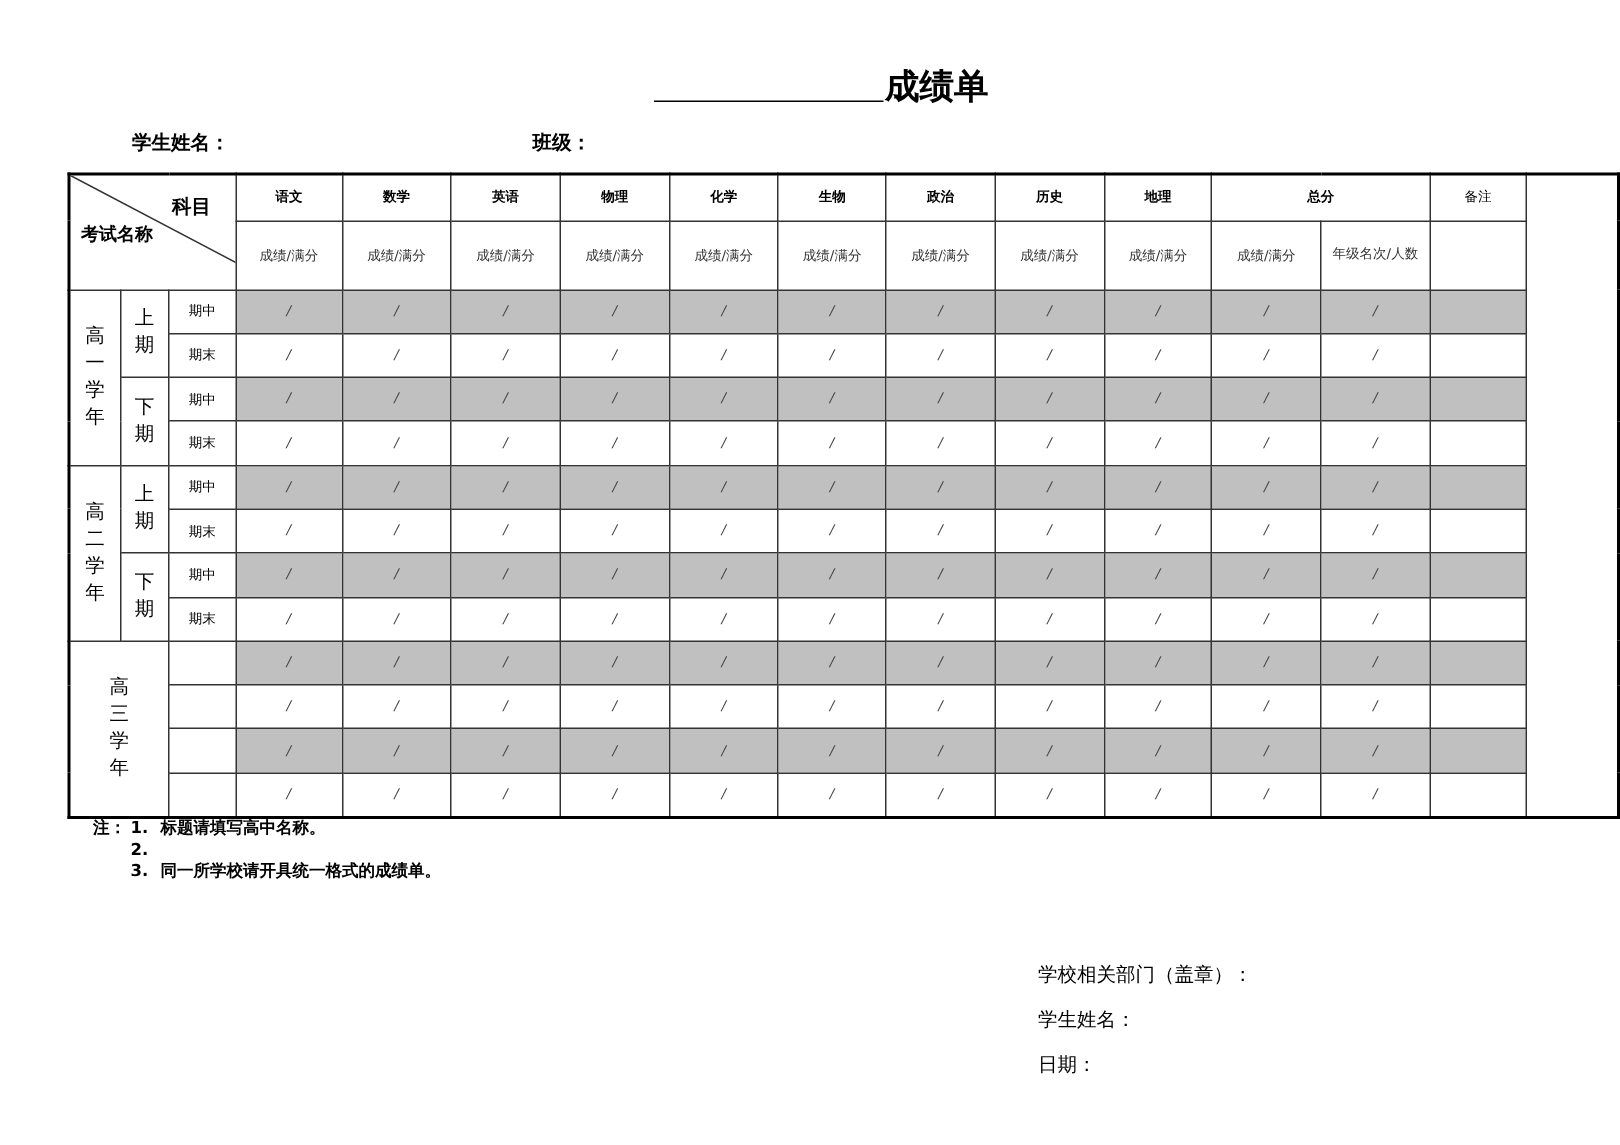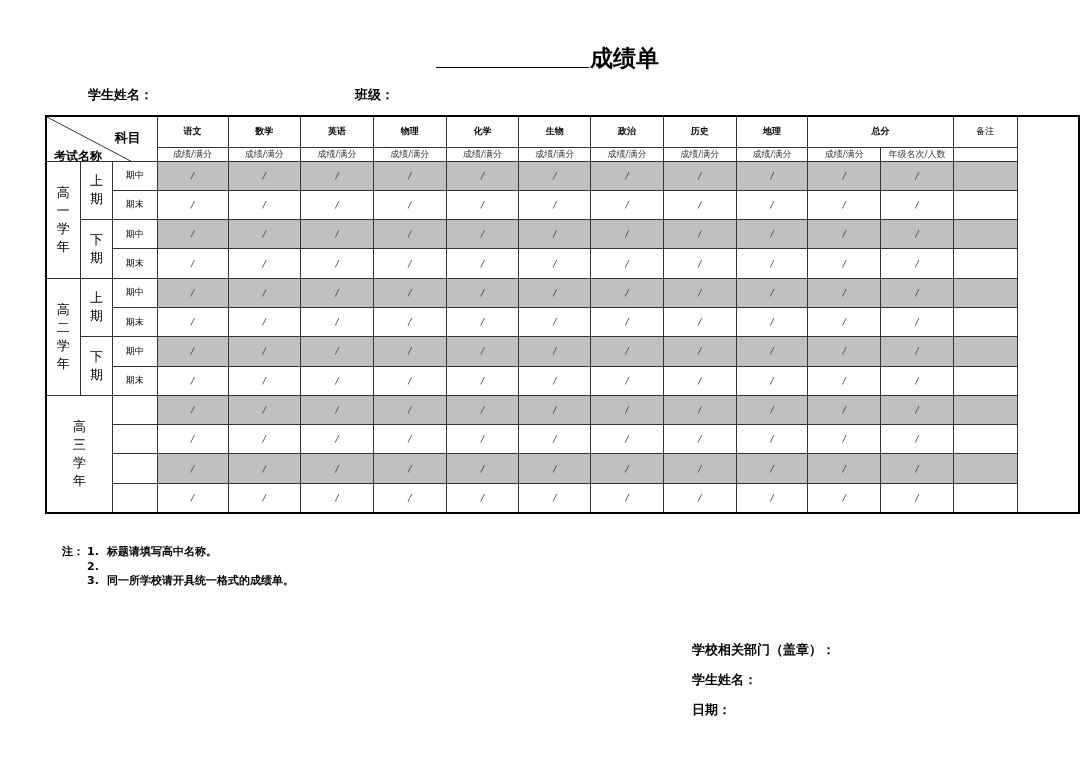--- a/index.html
+++ b/index.html
@@ -25,21 +25,21 @@
     .diag-cell { position: relative; }
     .diag-cell svg { position: absolute; left: 0; top: 0; }
     .diag-subject { position: absolute; right: 16px; top: 12px; font-size: 13px; font-weight: bold; }
     .diag-exam { position: absolute; left: 7px; top: 31px; font-size: 12px; font-weight: bold; }
 
     .notes { position: absolute; left: 62px; top: 545px; font-size: 11px; font-weight: bold; line-height: 14.5px; }
     .notes .row { display: flex; }
     .notes .lead { width: 25px; }
     .notes .num { width: 20px; }
 
-    .sign { position: absolute; left: 692px; font-size: 13px; font-weight: bold; text-align: right; }
+    .sign { position: absolute; left: 692px; font-size: 13px; font-weight: normal; text-align: right; }
   </style>
 </head>
 <body>
 
 <div class="title-wrap">
   <span class="title-blank"></span>
   <span class="title-text">成绩单</span>
 </div>
 
 <div class="field-label" style="left:88px;">学生姓名：</div>
@@ -78,21 +78,21 @@
         <td class="h-subject">英语</td>
         <td class="h-subject">物理</td>
         <td class="h-subject">化学</td>
         <td class="h-subject">生物</td>
         <td class="h-subject">政治</td>
         <td class="h-subject">历史</td>
         <td class="h-subject">地理</td>
         <td colspan="2" class="h-subject">总分</td>
         <td class="h-note">备注</td>
       </tr>
-      <tr style="height: 14px;">
+      <tr style="height: 46px;">
         <td class="h-sub">成绩/满分</td>
         <td class="h-sub">成绩/满分</td>
         <td class="h-sub">成绩/满分</td>
         <td class="h-sub">成绩/满分</td>
         <td class="h-sub">成绩/满分</td>
         <td class="h-sub">成绩/满分</td>
         <td class="h-sub">成绩/满分</td>
         <td class="h-sub">成绩/满分</td>
         <td class="h-sub">成绩/满分</td>
         <td class="h-sub">成绩/满分</td>

